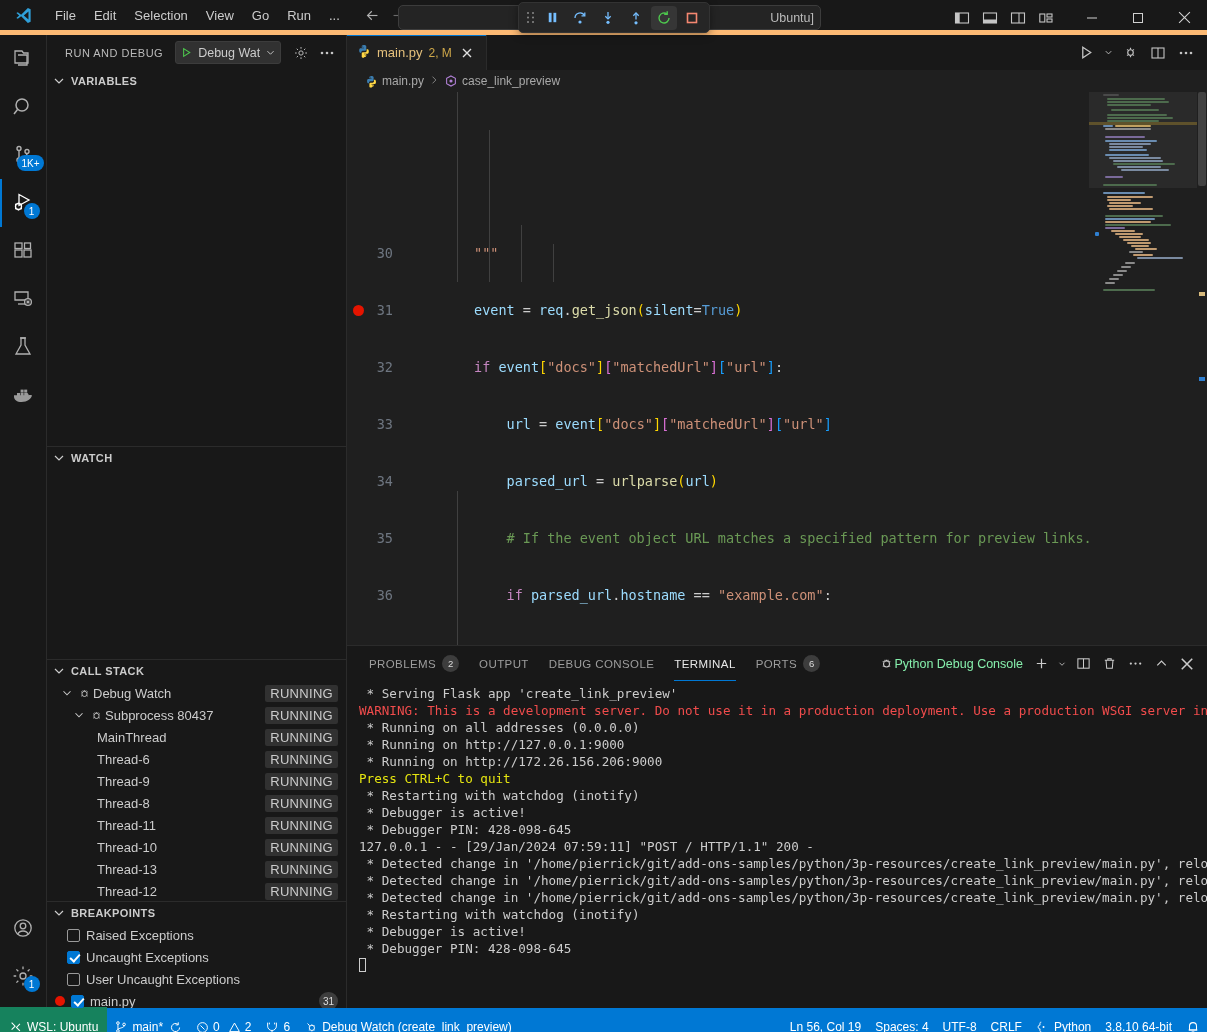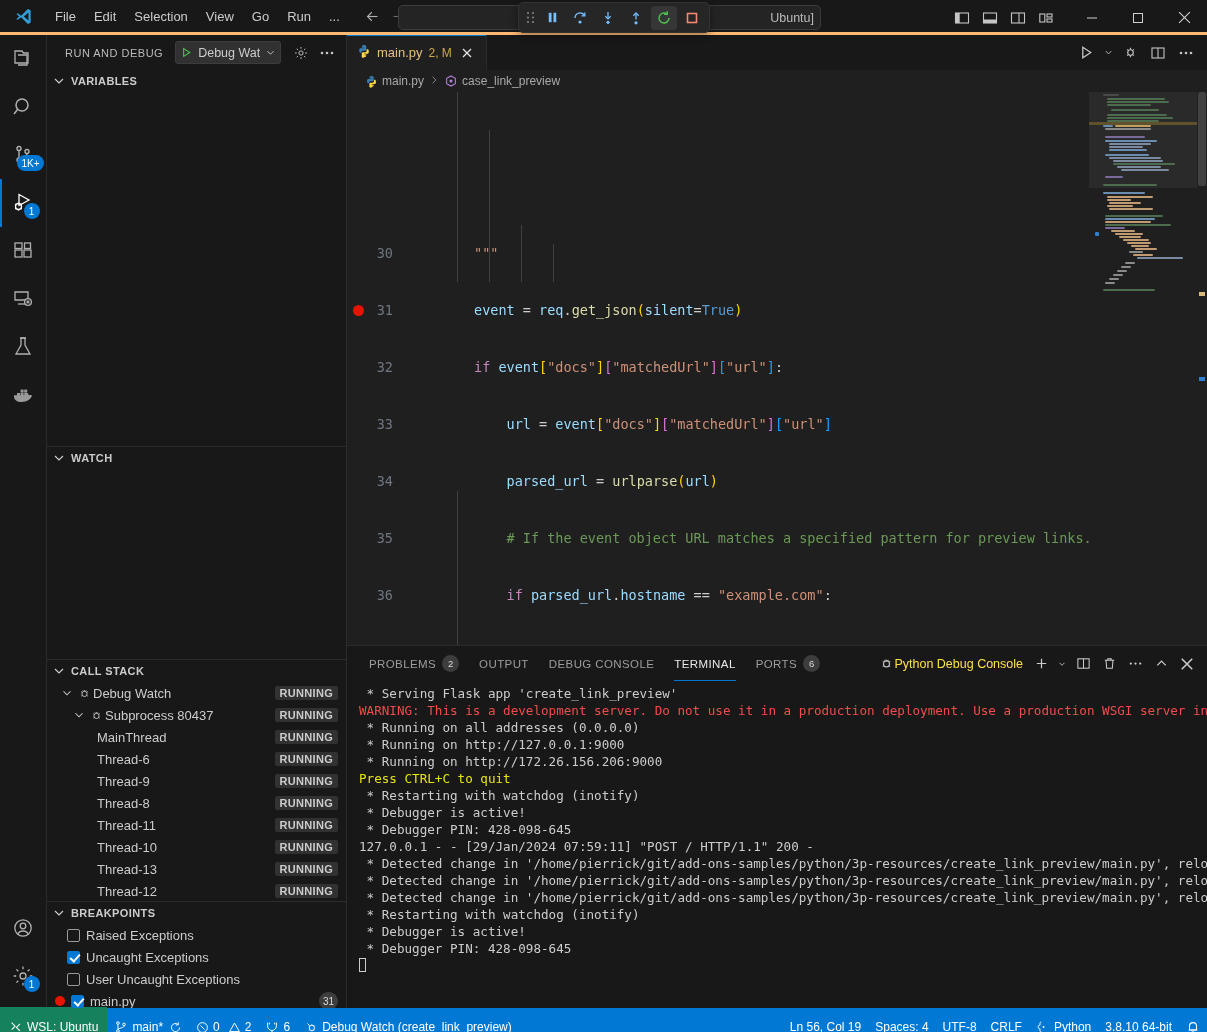--- a/index.html
+++ b/index.html
@@ -9,21 +9,21 @@
     font-family: "Liberation Sans", sans-serif;
     font-size: 13px;
     color: #cccccc;
     overflow: hidden;
   }
   .app { position: relative; width: 1207px; height: 1032px; display: flex; flex-direction: column; }
 
   
   .titlebar {
     height: 35px; background: #181818; display: flex; align-items: center;
-    flex: 0 0 35px; border-bottom: 3px solid #fdba74; position: relative;
+    flex: 0 0 35px; border-bottom: 5px solid #fdba74; position: relative;
   }
   .vscode-logo { width: 46px; display: flex; align-items: center; justify-content: center; }
   .menu { display: flex; align-items: center; gap: 0px; }
   .menu-item {
     padding: 3px 9px; font-size: 13px; color: #cccccc; cursor: default; border-radius: 3px;
   }
   .nav-arrows { display: flex; align-items: center; gap: 6px; margin-left: 14px; }
   .nav-arrow { width: 20px; height: 20px; display: flex; align-items: center; justify-content: center; }
   .quickinput {
     position: absolute; left: 398px; top: 5px; width: 423px; height: 25px;
@@ -103,22 +103,22 @@
   .divider { height: 1px; background: #2b2b2b; }
 
   .stack-row {
     height: 22px; display: flex; align-items: center; font-size: 13px; color: #cccccc;
     padding-right: 8px; cursor: pointer; white-space: nowrap;
   }
   .stack-row .twisty { width: 16px; display: flex; align-items: center; justify-content: center; flex: 0 0 16px; }
   .stack-row .sicon { width: 18px; display: flex; align-items: center; justify-content: center; flex: 0 0 18px; }
   .stack-row .label { overflow: hidden; text-overflow: ellipsis; }
   .state-badge {
-    margin-left: auto; background: #313131; color: #cccccc; font-size: 11px; letter-spacing: .3px;
-    padding: 1px 5px; border-radius: 2px; font-family: "Liberation Sans", sans-serif; font-weight: bold;
+    margin-left: auto; background: #313131; color: #cccccc; font-size: 13px; letter-spacing: .3px;
+    padding: 1px 5px; border-radius: 2px; font-family: "Liberation Sans", sans-serif;
   }
 
   .bp-row { height: 22px; display: flex; align-items: center; font-size: 13px; padding-left: 20px; gap: 6px; cursor: pointer; }
   .cb { width: 13px; height: 13px; border: 1px solid #9a9a9a; border-radius: 2px; background: transparent; flex: 0 0 13px; position: relative; }
   .cb.checked { background: #0078d4; border-color: #0078d4; }
   .cb.checked::after {
     content: ''; position: absolute; left: 4px; top: 0px; width: 4px; height: 8px;
     border: solid #fff; border-width: 0 2px 2px 0; transform: rotate(42deg);
   }
   .bp-dot { width: 10px; height: 10px; border-radius: 50%; background: #e51400; flex: 0 0 10px; }
@@ -185,21 +185,21 @@
     display: flex; align-items: center; gap: 6px; padding: 0 10px; font-size: 11.5px;
     letter-spacing: .4px; color: #9d9d9d; text-transform: uppercase; position: relative; cursor: pointer;
   }
   .ptab.active { color: #e7e7e7; }
   .ptab.active::after { content: ''; position: absolute; left: 10px; right: 10px; bottom: 0; height: 1px; background: #0078d4; }
   .ptab .cnt {
     background: #3d3d3d; color: #ddd; font-size: 9.5px; min-width: 17px; height: 17px; border-radius: 9px;
     display: flex; align-items: center; justify-content: center; padding: 0 4px; letter-spacing: 0;
   }
   .panel-actions { margin-left: auto; display: flex; align-items: center; gap: 2px; padding-right: 8px; }
-  .pa-label { display: flex; align-items: center; font-size: 12.5px; color: #fde047; padding-right: 4px; }
+  .pa-label { display: flex; align-items: center; font-size: 12.5px; color: #86efac; padding-right: 4px; }
   .pa-btn { width: 24px; height: 24px; display: flex; align-items: center; justify-content: center; border-radius: 4px; cursor: pointer; }
 
   .terminal {
     flex: 1; overflow: hidden; padding: 4px 0 0 12px;
     font-family: "DejaVu Sans Mono", monospace; font-size: 12.6px; line-height: 17px;
     color: #cccccc; background: #181818;
   }
   .tline { white-space: pre; height: 17px; }
   .t-red { color: #f14c4c; }
   .t-yellow { color: #e5e510; }

